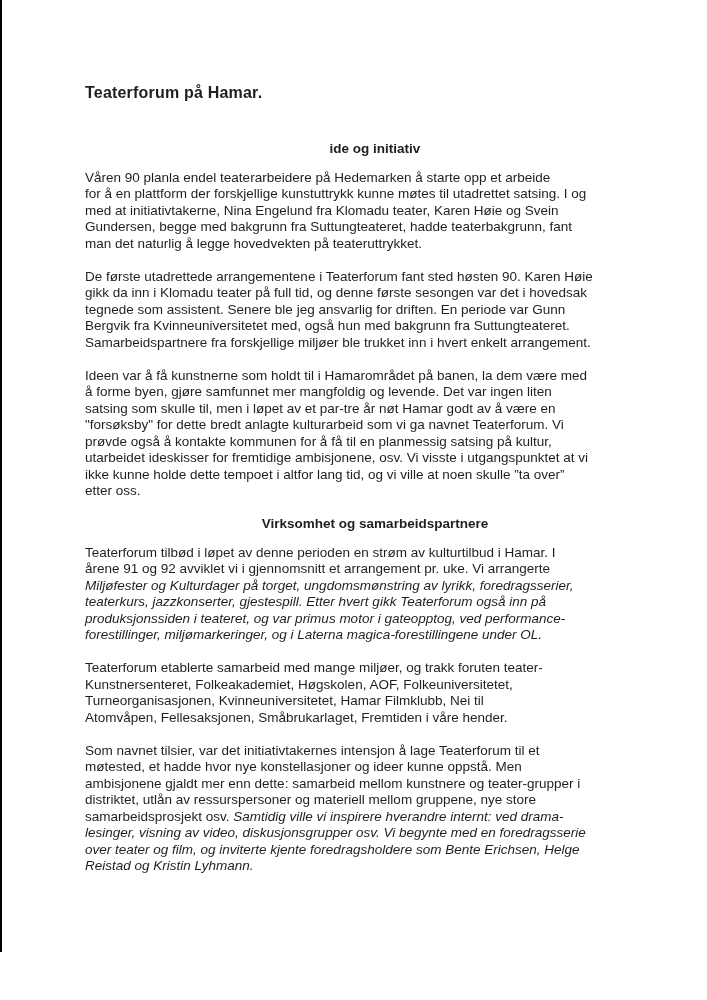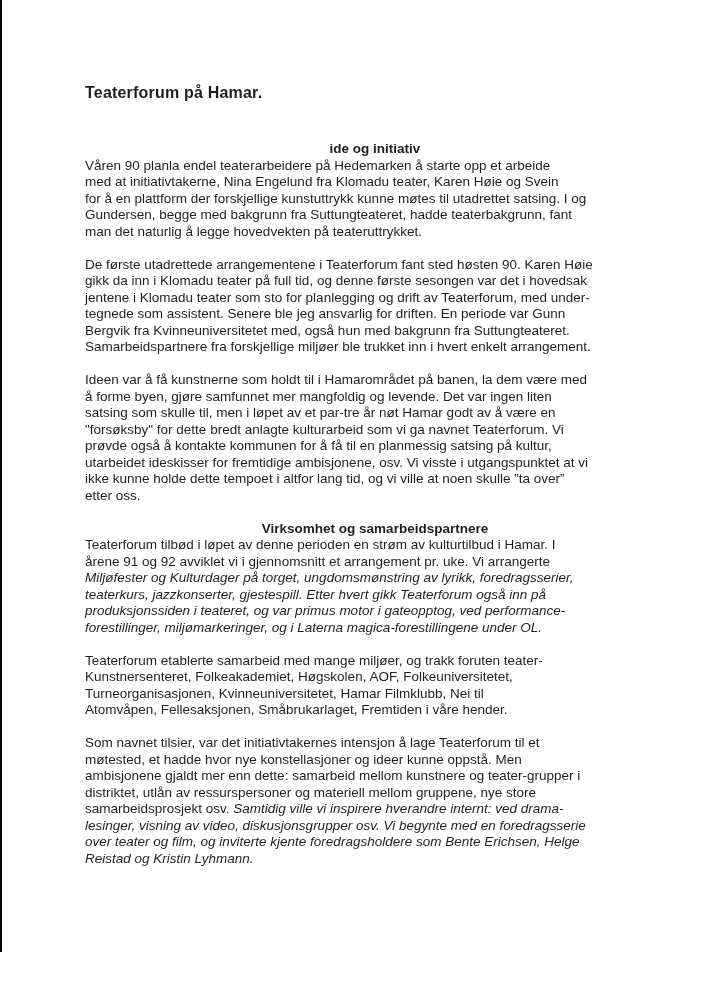--- a/index.html
+++ b/index.html
@@ -49,50 +49,49 @@
     font-size: 13.5px;
     line-height: 16.5px;
     font-weight: bold;
     text-align: center;
   }
   .paragraph {
     margin: 16.5px 0 0 0;
     font-size: 13.5px;
     line-height: 16.5px;
   }
-  .section .paragraph:first-of-type { margin-top: 0; }
+  .section .paragraph:first-of-type { margin-top: 12px; }
   .text-line {
     display: block;
     white-space: nowrap;
   }
   .run-italic { font-style: italic; }
 </style>
 </head>
 <body>
 
 <div class="scan-edge"></div>
 
 <div class="doc">
   <div class="doc-header">
     <h1 class="doc-title">Teaterforum på Hamar.</h1>
   </div>
   <div id="sections-root">
       <section class="section">
         <h2 class="section-heading">ide og initiativ</h2>
         <p class="paragraph">
           <span class="text-line"><span class="run-normal">Våren 90 planla endel teaterarbeidere på Hedemarken å starte opp et arbeide</span></span>
+          <span class="text-line"><span class="run-normal">for å en plattform der forskjellige kunstuttrykk kunne møtes til utadrettet satsing. I og</span></span>
           <span class="text-line"><span class="run-normal">med at initiativtakerne, Nina Engelund fra Klomadu teater, Karen Høie og Svein</span></span>
-          <span class="text-line"><span class="run-normal">for å en plattform der forskjellige kunstuttrykk kunne møtes til utadrettet satsing. I og</span></span>
           <span class="text-line"><span class="run-normal">Gundersen, begge med bakgrunn fra Suttungteateret, hadde teaterbakgrunn, fant</span></span>
           <span class="text-line"><span class="run-normal">man det naturlig å legge hovedvekten på teateruttrykket.</span></span>
         </p>
         <p class="paragraph">
           <span class="text-line"><span class="run-normal">De første utadrettede arrangementene i Teaterforum fant sted høsten 90. Karen Høie</span></span>
           <span class="text-line"><span class="run-normal">gikk da inn i Klomadu teater på full tid, og denne første sesongen var det i hovedsak</span></span>
-          <span class="text-line"><span class="run-normal">jentene i Klomadu teater som sto for planlegging og drift av Teaterforum, med under-</span></span>
           <span class="text-line"><span class="run-normal">tegnede som assistent. Senere ble jeg ansvarlig for driften. En periode var Gunn</span></span>
           <span class="text-line"><span class="run-normal">Bergvik fra Kvinneuniversitetet med, også hun med bakgrunn fra Suttungteateret.</span></span>
           <span class="text-line"><span class="run-normal">Samarbeidspartnere fra forskjellige miljøer ble trukket inn i hvert enkelt arrangement.</span></span>
         </p>
         <p class="paragraph">
           <span class="text-line"><span class="run-normal">Ideen var å få kunstnerne som holdt til i Hamarområdet på banen, la dem være med</span></span>
           <span class="text-line"><span class="run-normal">å forme byen, gjøre samfunnet mer mangfoldig og levende. Det var ingen liten</span></span>
           <span class="text-line"><span class="run-normal">satsing som skulle til, men i løpet av et par-tre år nøt Hamar godt av å være en</span></span>
           <span class="text-line"><span class="run-normal">"forsøksby" for dette bredt anlagte kulturarbeid som vi ga navnet Teaterforum. Vi</span></span>
           <span class="text-line"><span class="run-normal">prøvde også å kontakte kommunen for å få til en planmessig satsing på kultur,</span></span>

